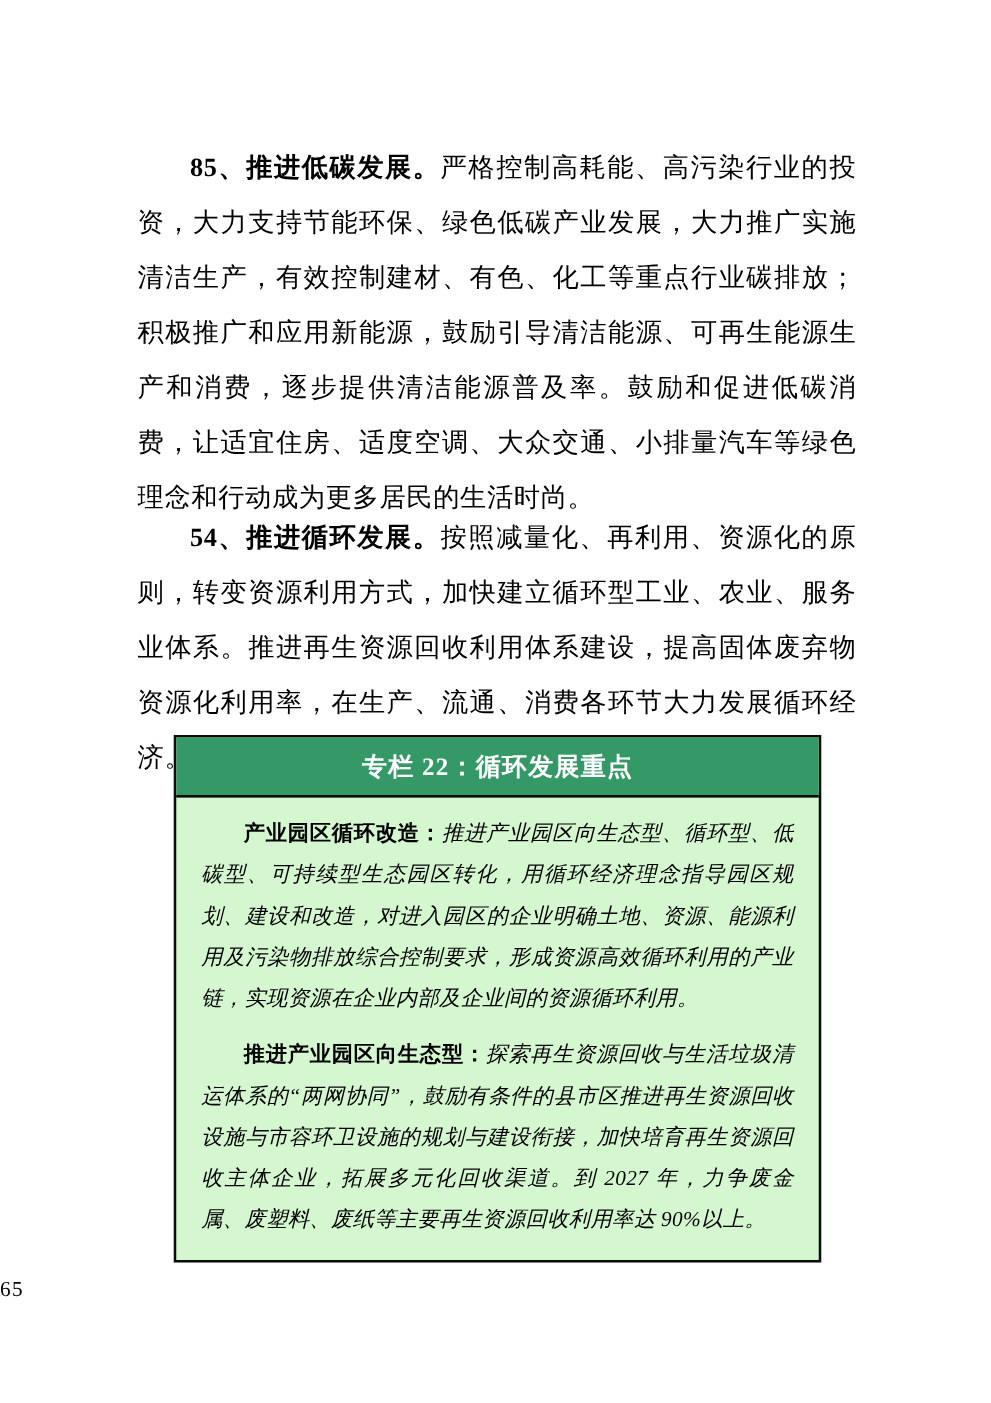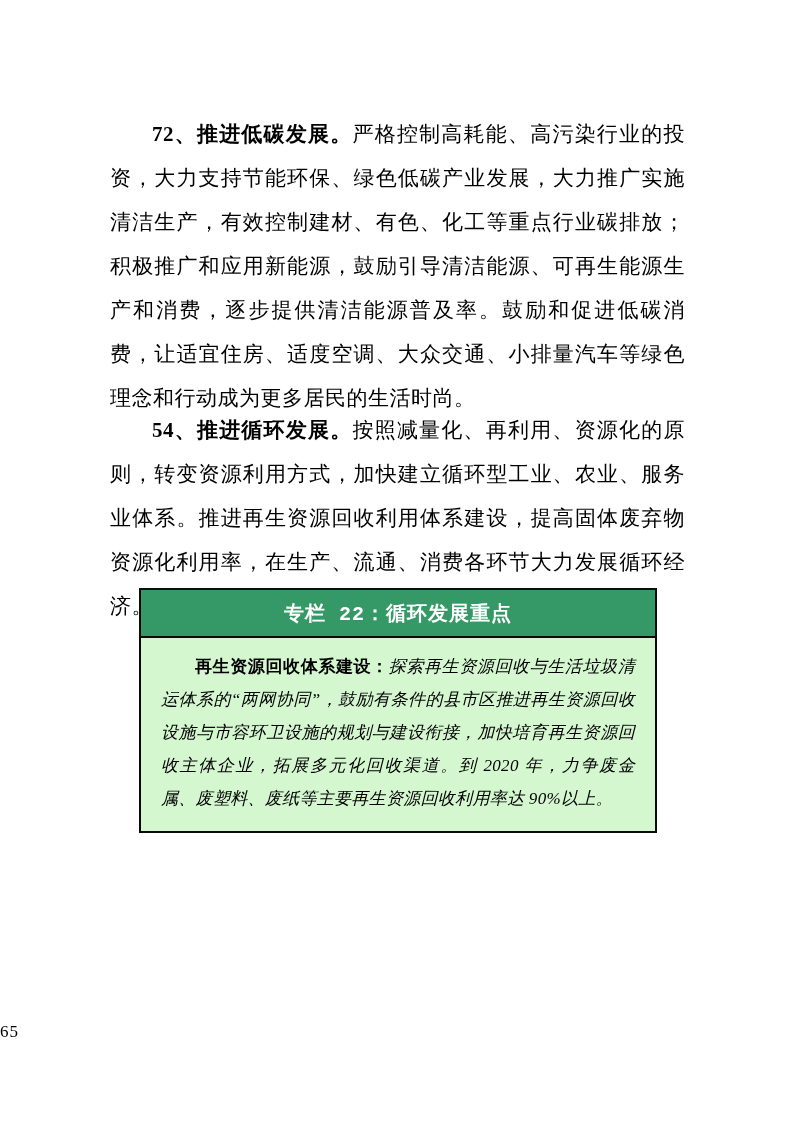--- a/index.html
+++ b/index.html
@@ -40,21 +40,21 @@
     border-bottom: 2px solid #0b0b0b;
     height: 46px;
     display: flex;
     align-items: center;
     justify-content: center;
   }
   .panel-title {
     color: #ffffff;
     font-weight: bold;
     font-size: 20px;
-    font-family: Liberation Mono, monospace;
+    font-family: Liberation Serif, serif;
     letter-spacing: 1px;
   }
   .panel-body { padding: 12px 20px 16px 20px; }
   .panel-para {
     margin: 0 0 12px 0;
     font-size: 17px;
     line-height: 33px;
     text-align: justify;
     text-indent: 2em;
     letter-spacing: 0.3px;
@@ -73,28 +73,29 @@
     width: 100%;
     font-size: 17px;
     letter-spacing: 1px;
   }
 </style>
 </head>
 <body>
 
 <div>
 
-  <p class="para" id="para-85"><span class="lead">72、推进低碳发展。</span><span>严格控制高耗能、高污染行业的投资，大力支持节能环保、绿色低碳产业发展，大力推广实施清洁生产，有效控制建材、有色、化工等重点行业碳排放；积极推广和应用新能源，鼓励引导清洁能源、可再生能源生产和消费，逐步提供清洁能源普及率。鼓励和促进低碳消费，让适宜住房、适度空调、大众交通、小排量汽车等绿色理念和行动成为更多居民的生活时尚。</span></p>
+  <p class="para" id="para-85"><span class="lead">85、推进低碳发展。</span><span>严格控制高耗能、高污染行业的投资，大力支持节能环保、绿色低碳产业发展，大力推广实施清洁生产，有效控制建材、有色、化工等重点行业碳排放；积极推广和应用新能源，鼓励引导清洁能源、可再生能源生产和消费，逐步提供清洁能源普及率。鼓励和促进低碳消费，让适宜住房、适度空调、大众交通、小排量汽车等绿色理念和行动成为更多居民的生活时尚。</span></p>
 
   <p class="para" id="para-86"><span class="lead">54、推进循环发展。</span><span>按照减量化、再利用、资源化的原则，转变资源利用方式，加快建立循环型工业、农业、服务业体系。推进再生资源回收利用体系建设，提高固体废弃物资源化利用率，在生产、流通、消费各环节大力发展循环经济。</span></p>
 
   <div class="panel">
     <div class="panel-header">
       <span class="panel-title">专栏 22：循环发展重点</span>
     </div>
     <div class="panel-body">
-      <p class="panel-para"><span class="panel-lead">再生资源回收体系建设：</span><span>探索再生资源回收与生活垃圾清运体系的“两网协同”，鼓励有条件的县市区推进再生资源回收设施与市容环卫设施的规划与建设衔接，加快培育再生资源回收主体企业，拓展多元化回收渠道。到 2020 年，力争废金属、废塑料、废纸等主要再生资源回收利用率达 90%以上。</span></p>
+      <p class="panel-para"><span class="panel-lead">产业园区循环改造：</span><span>推进产业园区向生态型、循环型、低碳型、可持续型生态园区转化，用循环经济理念指导园区规划、建设和改造，对进入园区的企业明确土地、资源、能源利用及污染物排放综合控制要求，形成资源高效循环利用的产业链，实现资源在企业内部及企业间的资源循环利用。</span></p>
+      <p class="panel-para"><span class="panel-lead">推进产业园区向生态型：</span><span>探索再生资源回收与生活垃圾清运体系的“两网协同”，鼓励有条件的县市区推进再生资源回收设施与市容环卫设施的规划与建设衔接，加快培育再生资源回收主体企业，拓展多元化回收渠道。到 2027 年，力争废金属、废塑料、废纸等主要再生资源回收利用率达 90%以上。</span></p>
     </div>
   </div>
 
   <div class="page-number">65</div>
 
 </div>
 
 </body></html>

